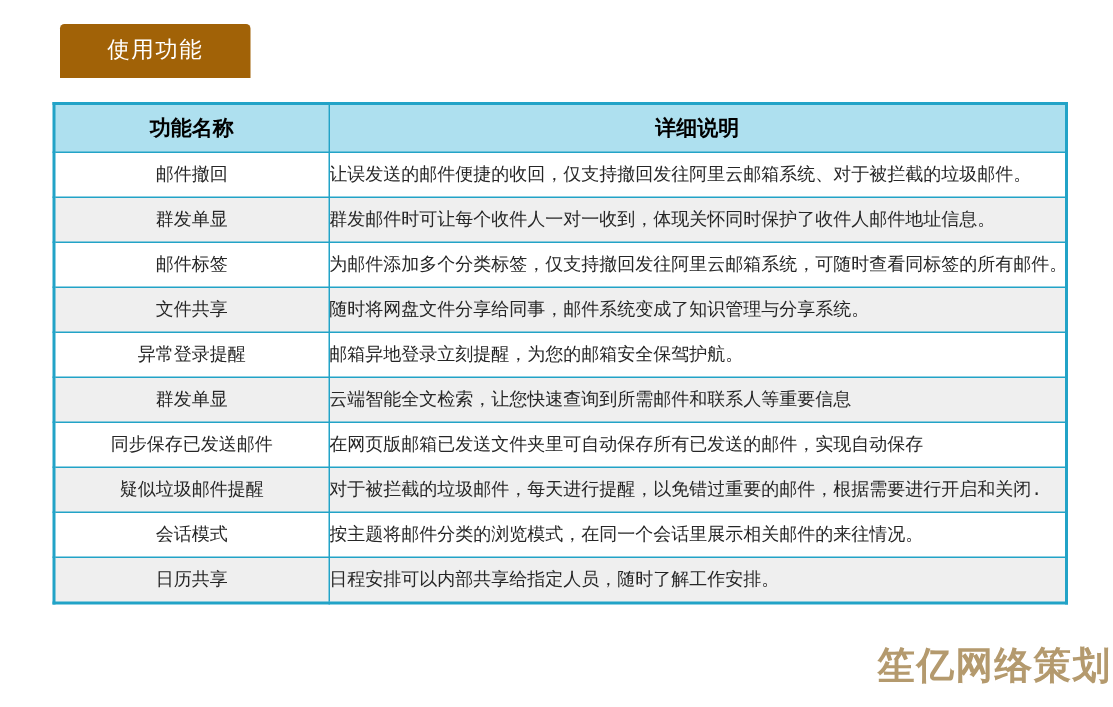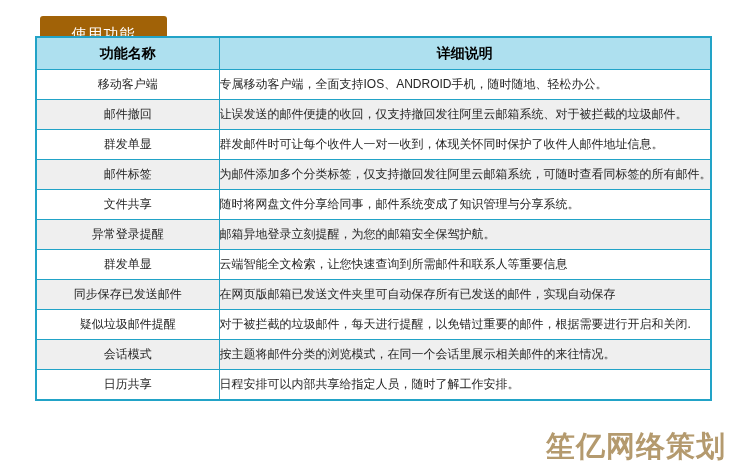--- a/index.html
+++ b/index.html
@@ -25,25 +25,26 @@
     color: #ffffff;
     font-size: 15px;
     line-height: 36px;
     text-align: center;
     border-radius: 3px 3px 0 0;
     letter-spacing: 1px;
   }
   table.features {
     position: absolute;
     left: 35px;
-    top: 36px;
+    top: 68px;
     width: 677px;
     border-collapse: collapse;
     table-layout: fixed;
     border: 2px solid #22a3c7;
+    font-family: Liberation Mono, monospace;
   }
   table.features th,
   table.features td {
     border: 1px solid #22a3c7;
     padding: 0;
   }
   table.features th {
     height: 31px;
     background: #aee0ef;
     color: #000000;
@@ -66,23 +67,23 @@
     overflow: hidden;
   }
   tbody tr:nth-child(even) {
     background: #efefef;
   }
   tbody tr:nth-child(odd) {
     background: #ffffff;
   }
   .watermark {
     position: absolute;
-    right: 16px;
+    right: 1px;
     top: 427px;
-    font-size: 29px;
+    font-size: 25px;
     font-weight: bold;
     color: #b49a6e;
     letter-spacing: 1px;
     text-shadow:
       1px 1px 0 #ffffff,
       -1px -1px 0 #ffffff,
       1px -1px 0 #ffffff,
       -1px 1px 0 #ffffff;
     white-space: nowrap;
   }
@@ -99,24 +100,20 @@
       <col class="c1">
       <col class="c2">
     </colgroup>
     <thead>
       <tr>
         <th>功能名称</th>
         <th>详细说明</th>
       </tr>
     </thead>
     <tbody>
-      <tr>
-        <td class="fname">移动客户端</td>
-        <td class="fdesc">专属移动客户端，全面支持IOS、ANDROID手机，随时随地、轻松办公。</td>
-      </tr>
       <tr>
         <td class="fname">邮件撤回</td>
         <td class="fdesc">让误发送的邮件便捷的收回，仅支持撤回发往阿里云邮箱系统、对于被拦截的垃圾邮件。</td>
       </tr>
       <tr>
         <td class="fname">群发单显</td>
         <td class="fdesc">群发邮件时可让每个收件人一对一收到，体现关怀同时保护了收件人邮件地址信息。</td>
       </tr>
       <tr>
         <td class="fname">邮件标签</td>

